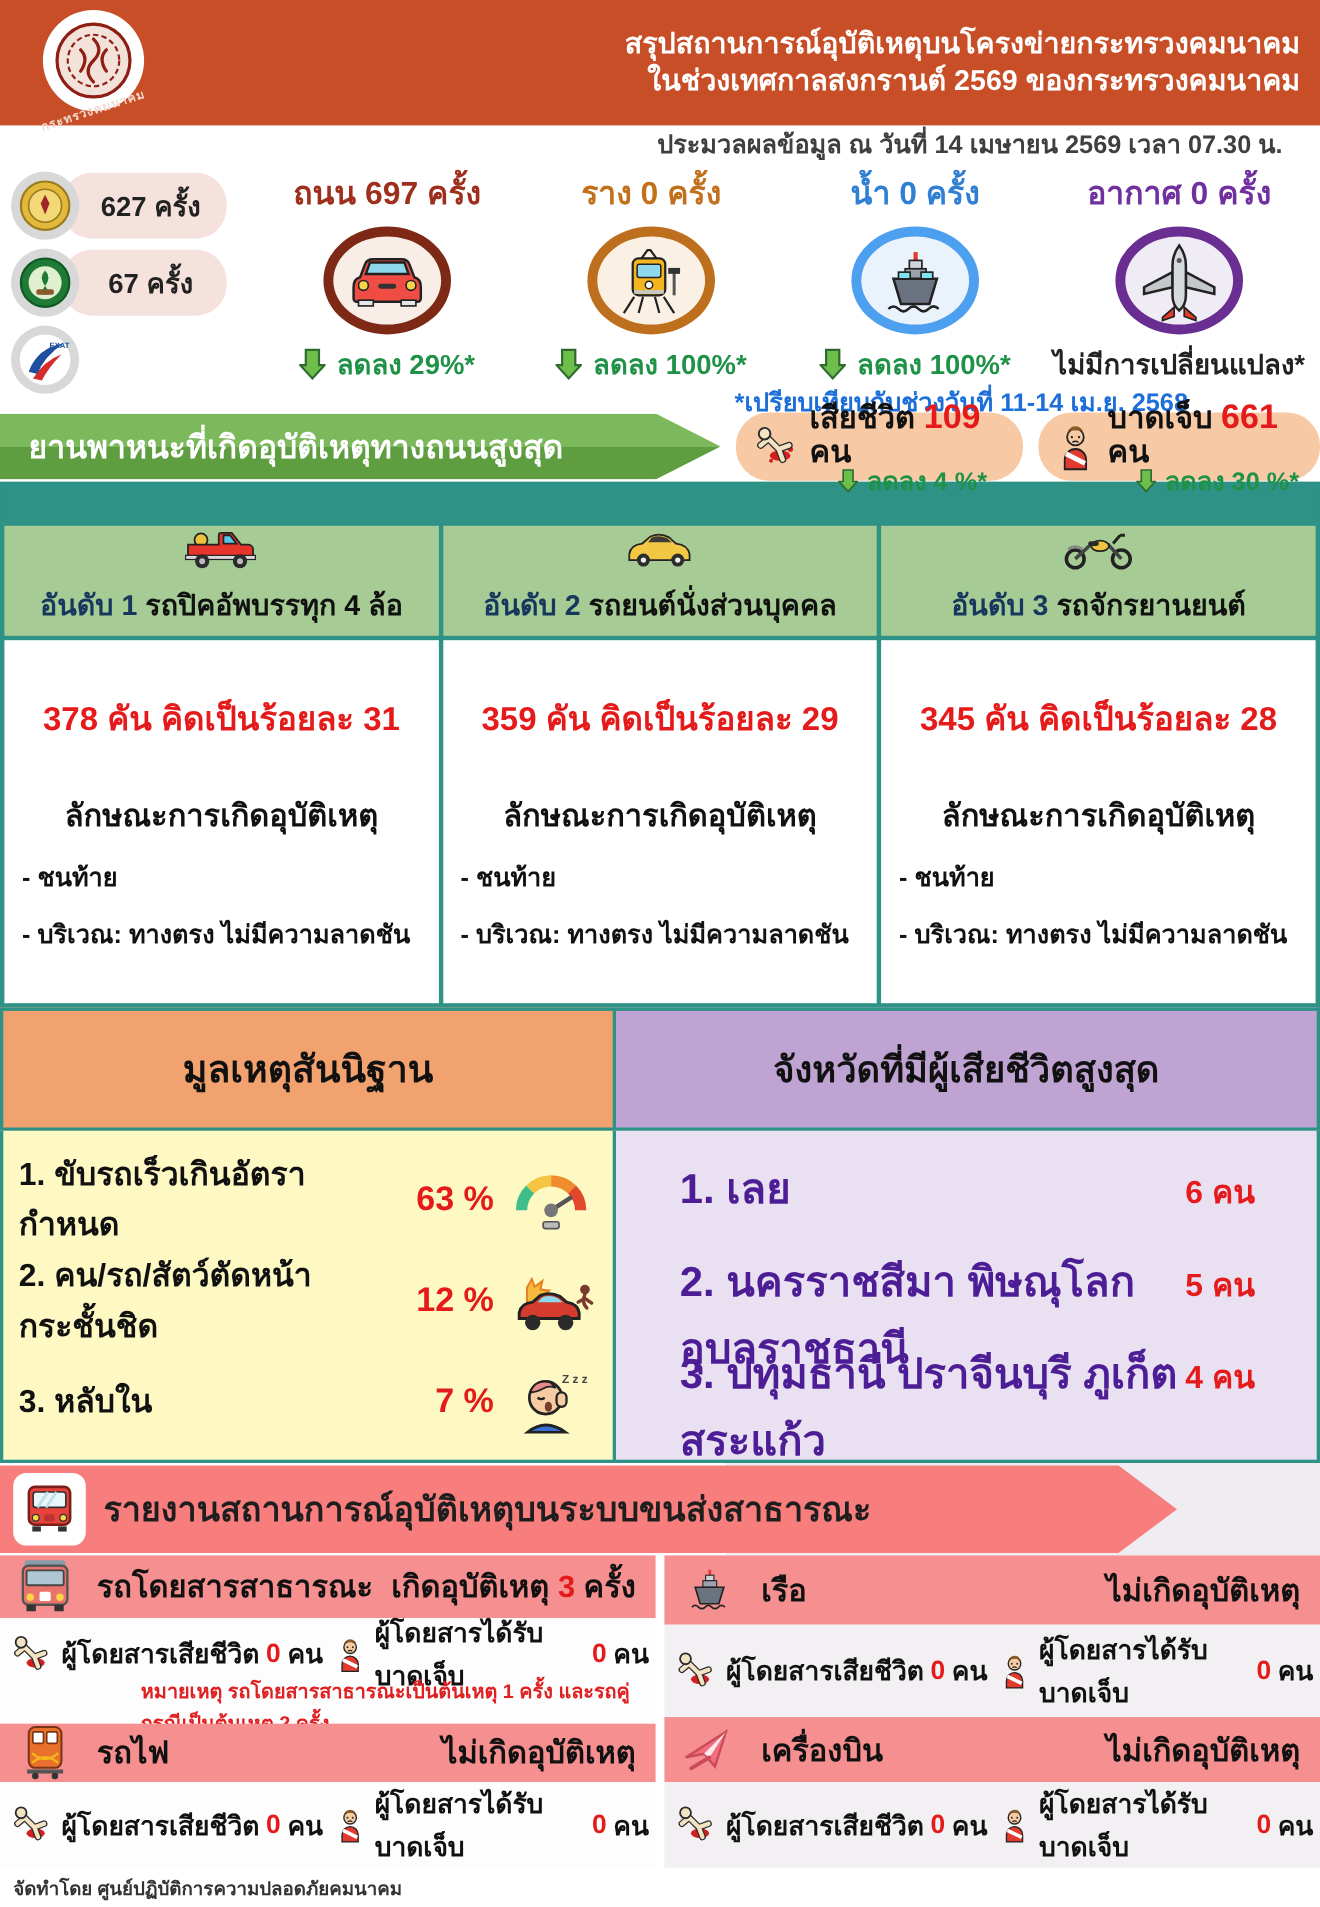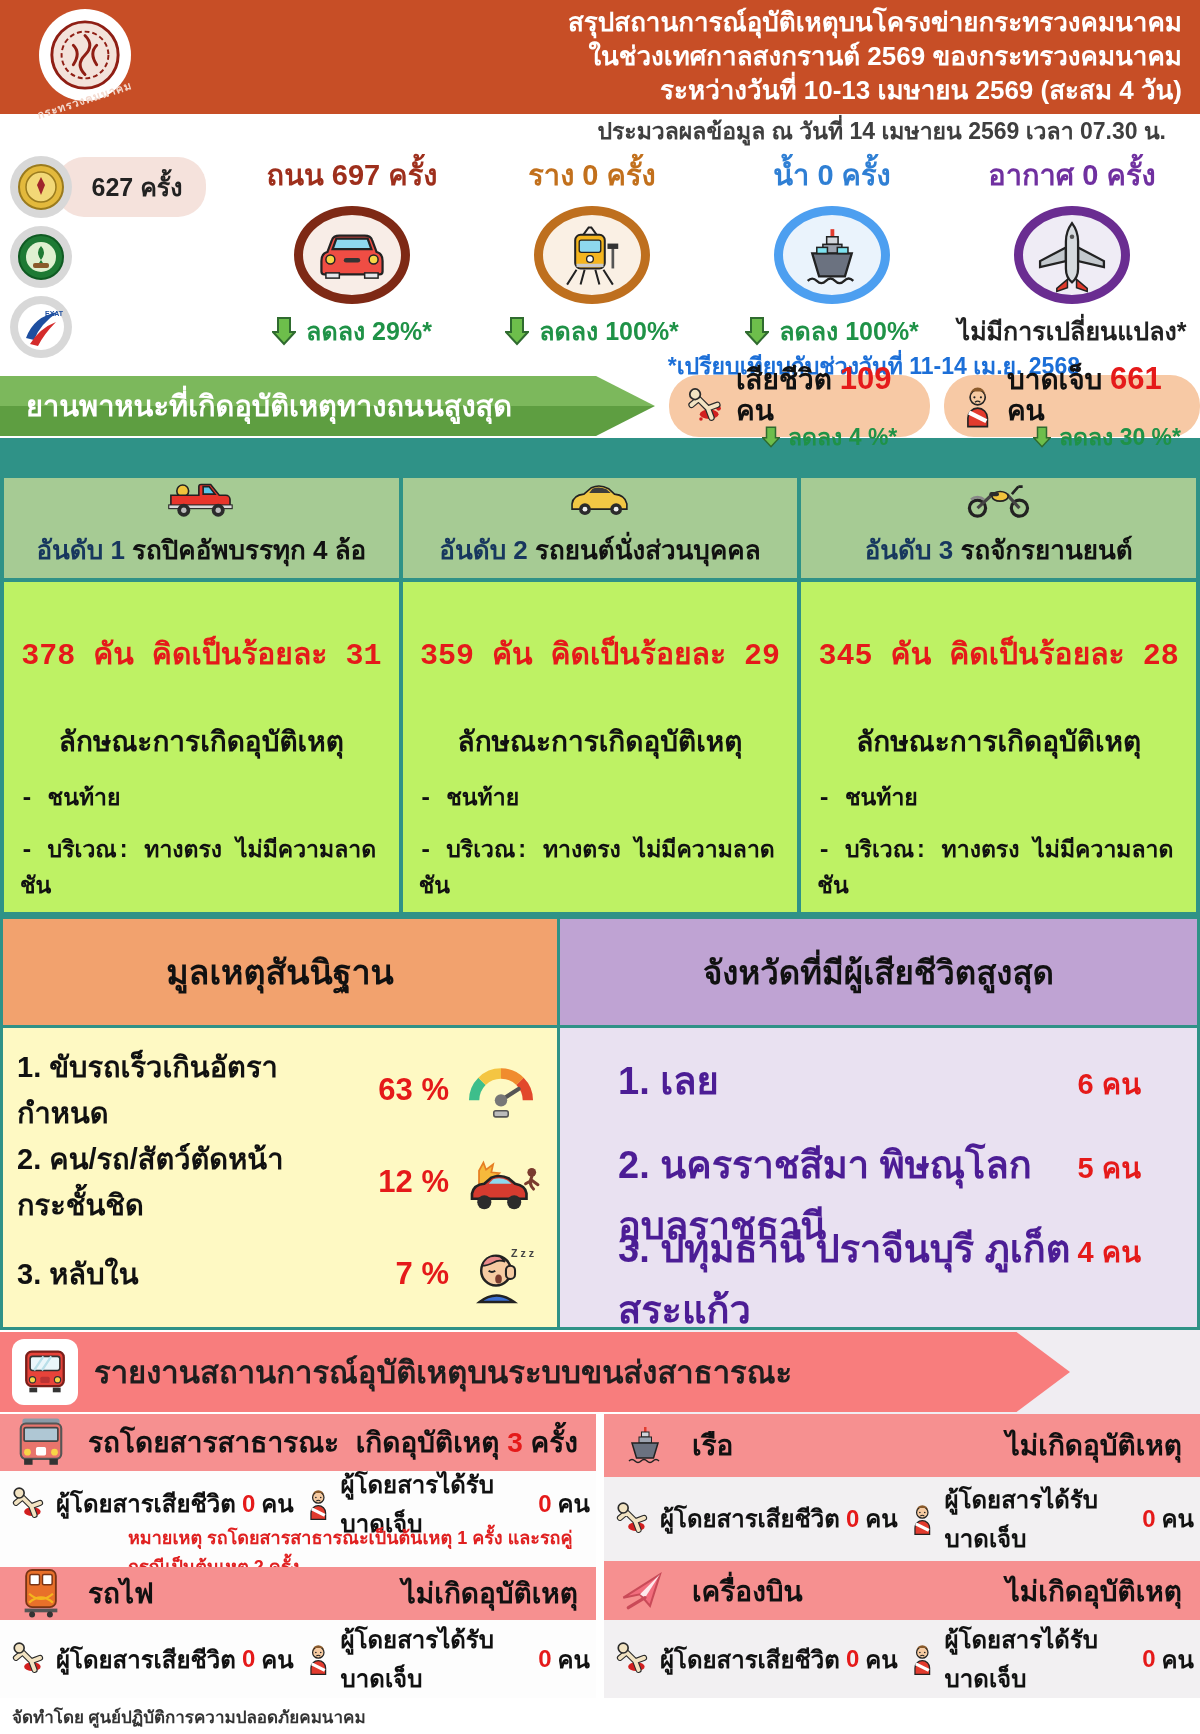--- a/index.html
+++ b/index.html
@@ -47,21 +47,21 @@
   .cas-l2 { display:flex; align-items:center; gap:8px; font-size:23px; font-weight:bold; color:#1F9247; margin-left:26px; }
   .rnum { color:#E51A1A; font-weight:bold; }
 
   
   .ranks { height:478px; background:#2F9287; border:4px solid #2F9287; display:grid; grid-template-columns:1fr 1fr 1fr; gap:4px; }
   .rank-col { display:grid; grid-template-rows:136px 1fr; gap:4px; }
   .rank-top { background:#A6CB94; display:flex; flex-direction:column; align-items:center; justify-content:flex-end; padding-bottom:8px;margin-top:36px; }
   .rank-top svg { margin-bottom:8px; }
   .rank-title { font-size:26px; font-weight:bold; color:#111; }
   .rank-no { color:#17375E; }
-  .rank-body { background:#bef264; padding:0 16px;font-family:Liberation Mono, monospace; }
+  .rank-body { background:#ffffff; padding:0 16px; }
   .rank-stat { color:#E51A1A; font-weight:bold; font-size:30px; text-align:center; margin-top:48px; }
   .rank-beh { color:#111; font-weight:bold; font-size:28px; text-align:center; margin-top:42px; }
   .bullet { font-size:23px; font-weight:bold; color:#111; margin-top:16px; }
 
   
   .mid { height:414px; display:flex; }
   .causes { width:560px; display:flex; flex-direction:column; }
   .causes-header { height:112px; background:#F2A26E; border:3px solid #2F9287; display:flex; align-items:center; justify-content:center; font-size:34px; font-weight:bold; color:#111; }
   .causes-body { flex:1; background:#fef9c3; border:3px solid #2F9287; border-top:none; padding:16px 14px 1px 14px; }
   .cause-row { display:flex; align-items:center; height:92px; }
@@ -109,21 +109,20 @@
           <circle cx="40" cy="40" r="34" fill="#F3E2DA" stroke="#8F1E14" stroke-width="3"></circle>
           <circle cx="40" cy="40" r="24" fill="none" stroke="#8F1E14" stroke-width="2" stroke-dasharray="5 3"></circle>
           <path d="M40 20 q10 10 0 20 q-10 10 0 20 M28 30 q8 8 0 20 M52 30 q-8 8 0 20" fill="none" stroke="#8F1E14" stroke-width="3" stroke-linecap="round"></path>
         </svg>
       </div>
       <div class="seal-caption">กระทรวงคมนาคม</div>
     </div>
     <div class="titles">
       <div>สรุปสถานการณ์อุบัติเหตุบนโครงข่ายกระทรวงคมนาคม</div>
       <div>ในช่วงเทศกาลสงกรานต์ 2569 ของกระทรวงคมนาคม</div>
-      <div>ระหว่างวันที่ 10-13 เมษายน 2569 (สะสม 4 วัน)</div>
     </div>
   </header>
 
   <div class="processed">ประมวลผลข้อมูล ณ วันที่ 14 เมษายน 2569 เวลา 07.30 น.</div>
 
   <section class="stats">
     <div class="agencies">
       <div class="agency">
         <div class="agency-logo">
           <svg width="48" height="48" viewBox="0 0 48 48">
@@ -136,20 +135,21 @@
       </div>
       <div class="agency">
         <div class="agency-logo">
           <svg width="48" height="48" viewBox="0 0 48 48">
             <circle cx="24" cy="24" r="22" fill="#1E7A34" stroke="#0F5A22" stroke-width="2"></circle>
             <circle cx="24" cy="24" r="15" fill="#DFF0D0"></circle>
             <path d="M24 13 q6 6 0 14 q-6 8 0 8 q6 0 0 -8 q-6 -8 0 -14" fill="#1E7A34"></path>
             <rect x="16" y="30" width="16" height="5" rx="2" fill="#8A5A2B"></rect>
           </svg>
         </div>
+        <div class="pill">67 ครั้ง</div>
       </div>
       <div class="agency">
         <div class="agency-logo">
           <svg width="50" height="50" viewBox="0 0 50 50">
             <circle cx="25" cy="25" r="23" fill="#fff"></circle>
             <path d="M10 36 q8 -22 32 -26 q-18 12 -24 28 z" fill="#1E4FA0"></path>
             <path d="M14 42 q10 -16 26 -22 q-12 12 -18 24 z" fill="#D42B2B"></path>
             <text x="29" y="14" font-size="7" font-weight="bold" fill="#1E4FA0">EXAT</text>
           </svg>
         </div>

